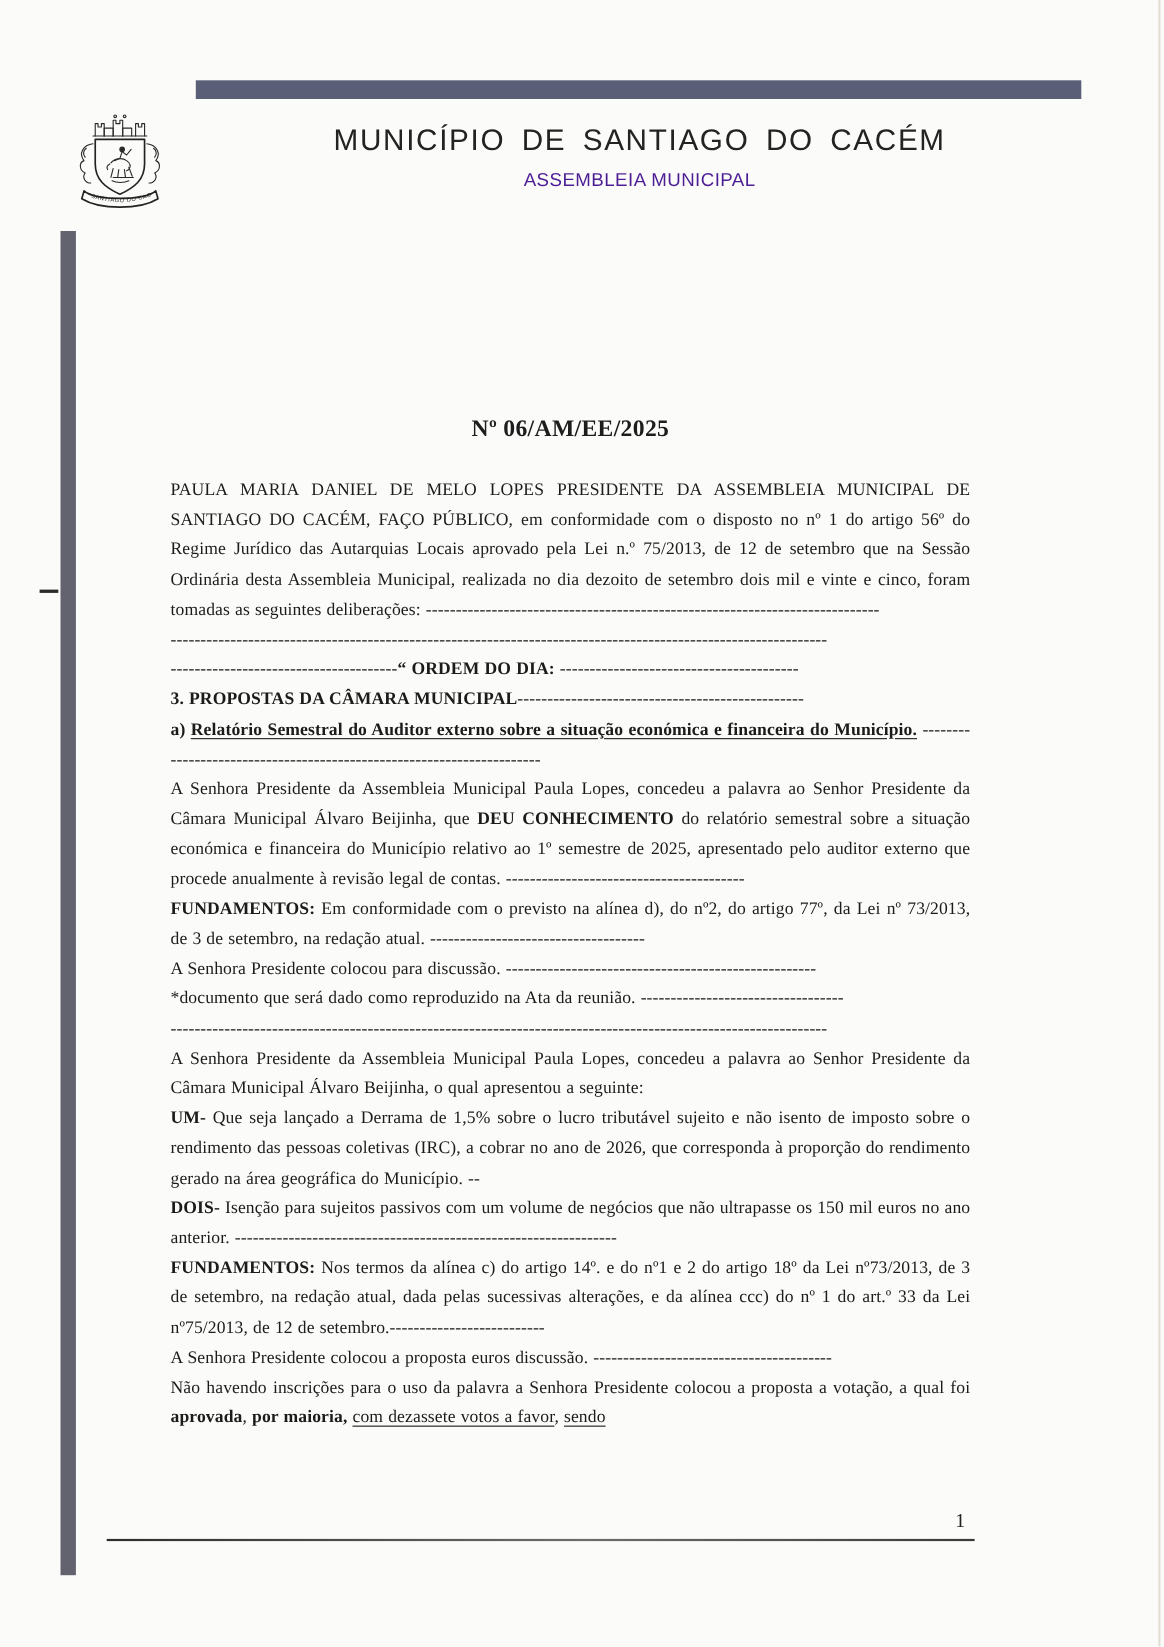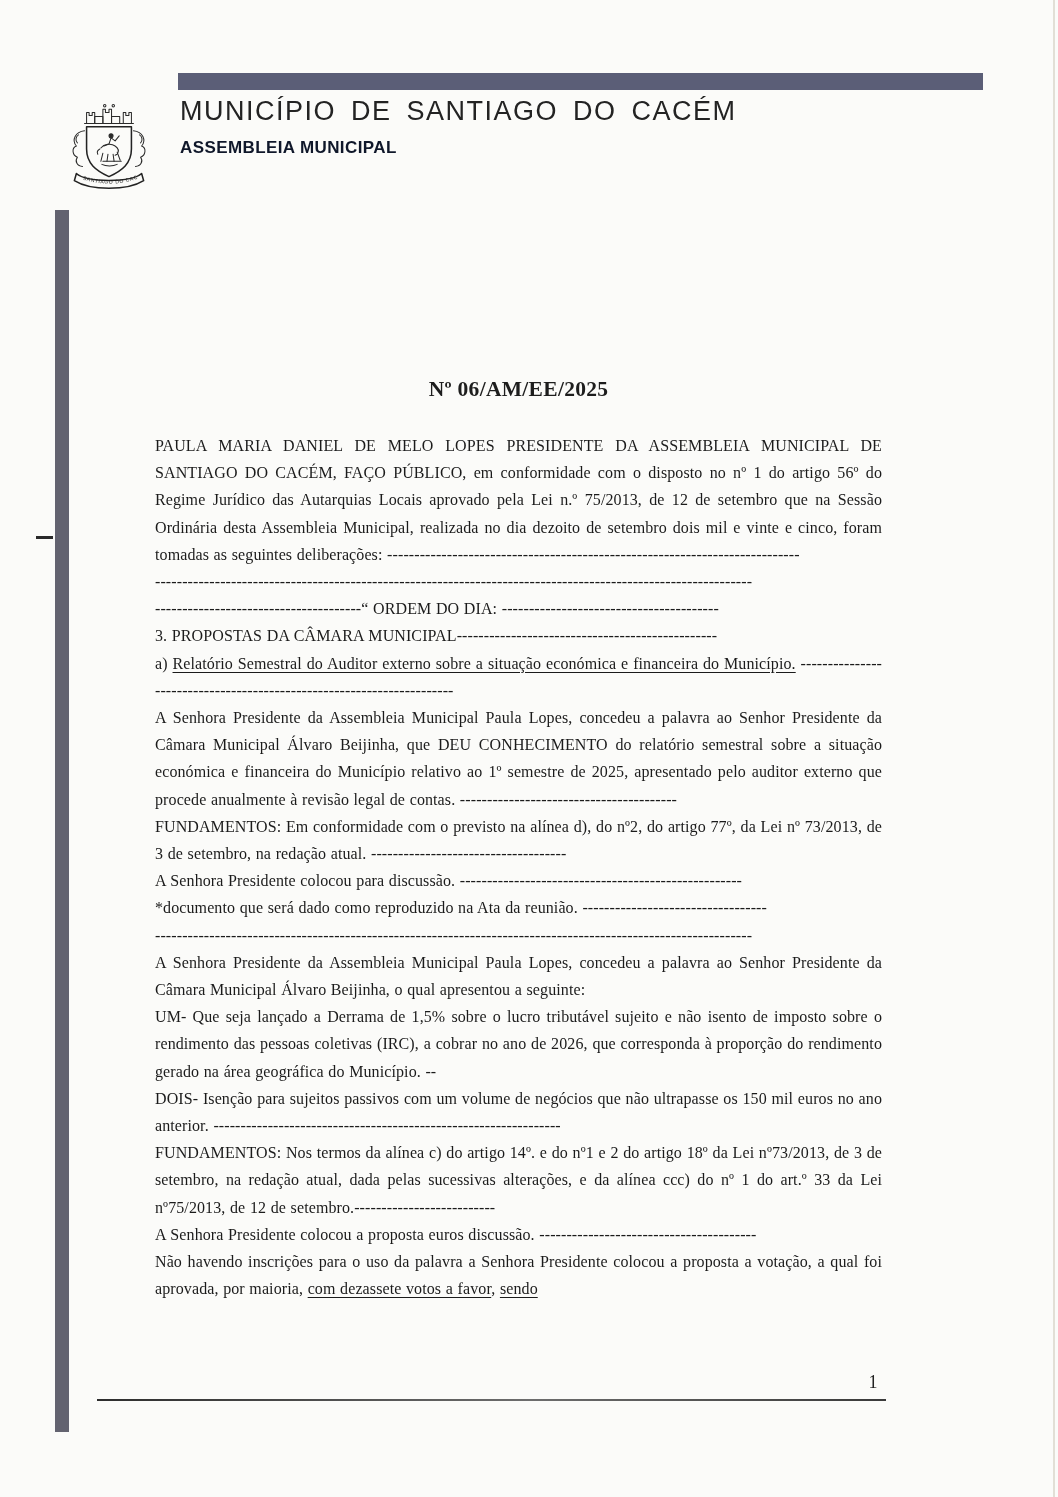--- a/index.html
+++ b/index.html
@@ -30,37 +30,37 @@
   .left-tick{
     position:absolute;left:36px;top:536px;
     width:17px;height:3px;
     background:#2a2a2a;
   }
   .logo{
     position:absolute;left:56px;top:92px;
     width:106px;height:106px;
   }
   .header-text{
-    position:absolute;left:180px;top:96px;width:803px;
-    text-align:left;
+    position:absolute;left:180px;top:112px;width:803px;
+    text-align:center;
     font-family:"Liberation Sans", sans-serif;
   }
   .org-title{
     font-size:27px;
     letter-spacing:1.5px;
     color:#232323;
     font-weight:400;
     word-spacing:6px;
   }
   .org-subtitle{
     margin-top:11px;
     font-size:17px;
-    font-weight:700;
+    font-weight:400;
     letter-spacing:0.4px;
-    color:#0f172a;
+    color:#4c1d95;
   }
   .doc-title{
     position:absolute;left:155px;top:296px;width:727px;
     text-align:center;
     font-size:45px;font-weight:700;
     letter-spacing:3px;
     color:#242424;
   }
   .doc-number{
     position:absolute;left:155px;top:377px;width:727px;
@@ -74,21 +74,21 @@
   }
   .body-col p.blk{
     margin:0;
     font-size:16px;
     line-height:27.2px;
     text-align:justify;
     letter-spacing:0.1px;
     word-spacing:0.5px;
     color:#1b1b1b;
   }
-  .body-col .b{font-weight:400;}
+  .body-col .b{font-weight:700;}
   .body-col .u{text-decoration:underline;text-underline-offset:3px;}
   .footer-line{
     position:absolute;left:97px;top:1399px;
     width:789px;height:2px;
     background:linear-gradient(90deg,#2d2d2d 0%,#6d6d6d 55%,#3a3a3a 100%);
   }
   .page-number{
     position:absolute;left:858px;top:1372px;width:30px;
     font-size:18px;color:#222;
     text-align:center;

